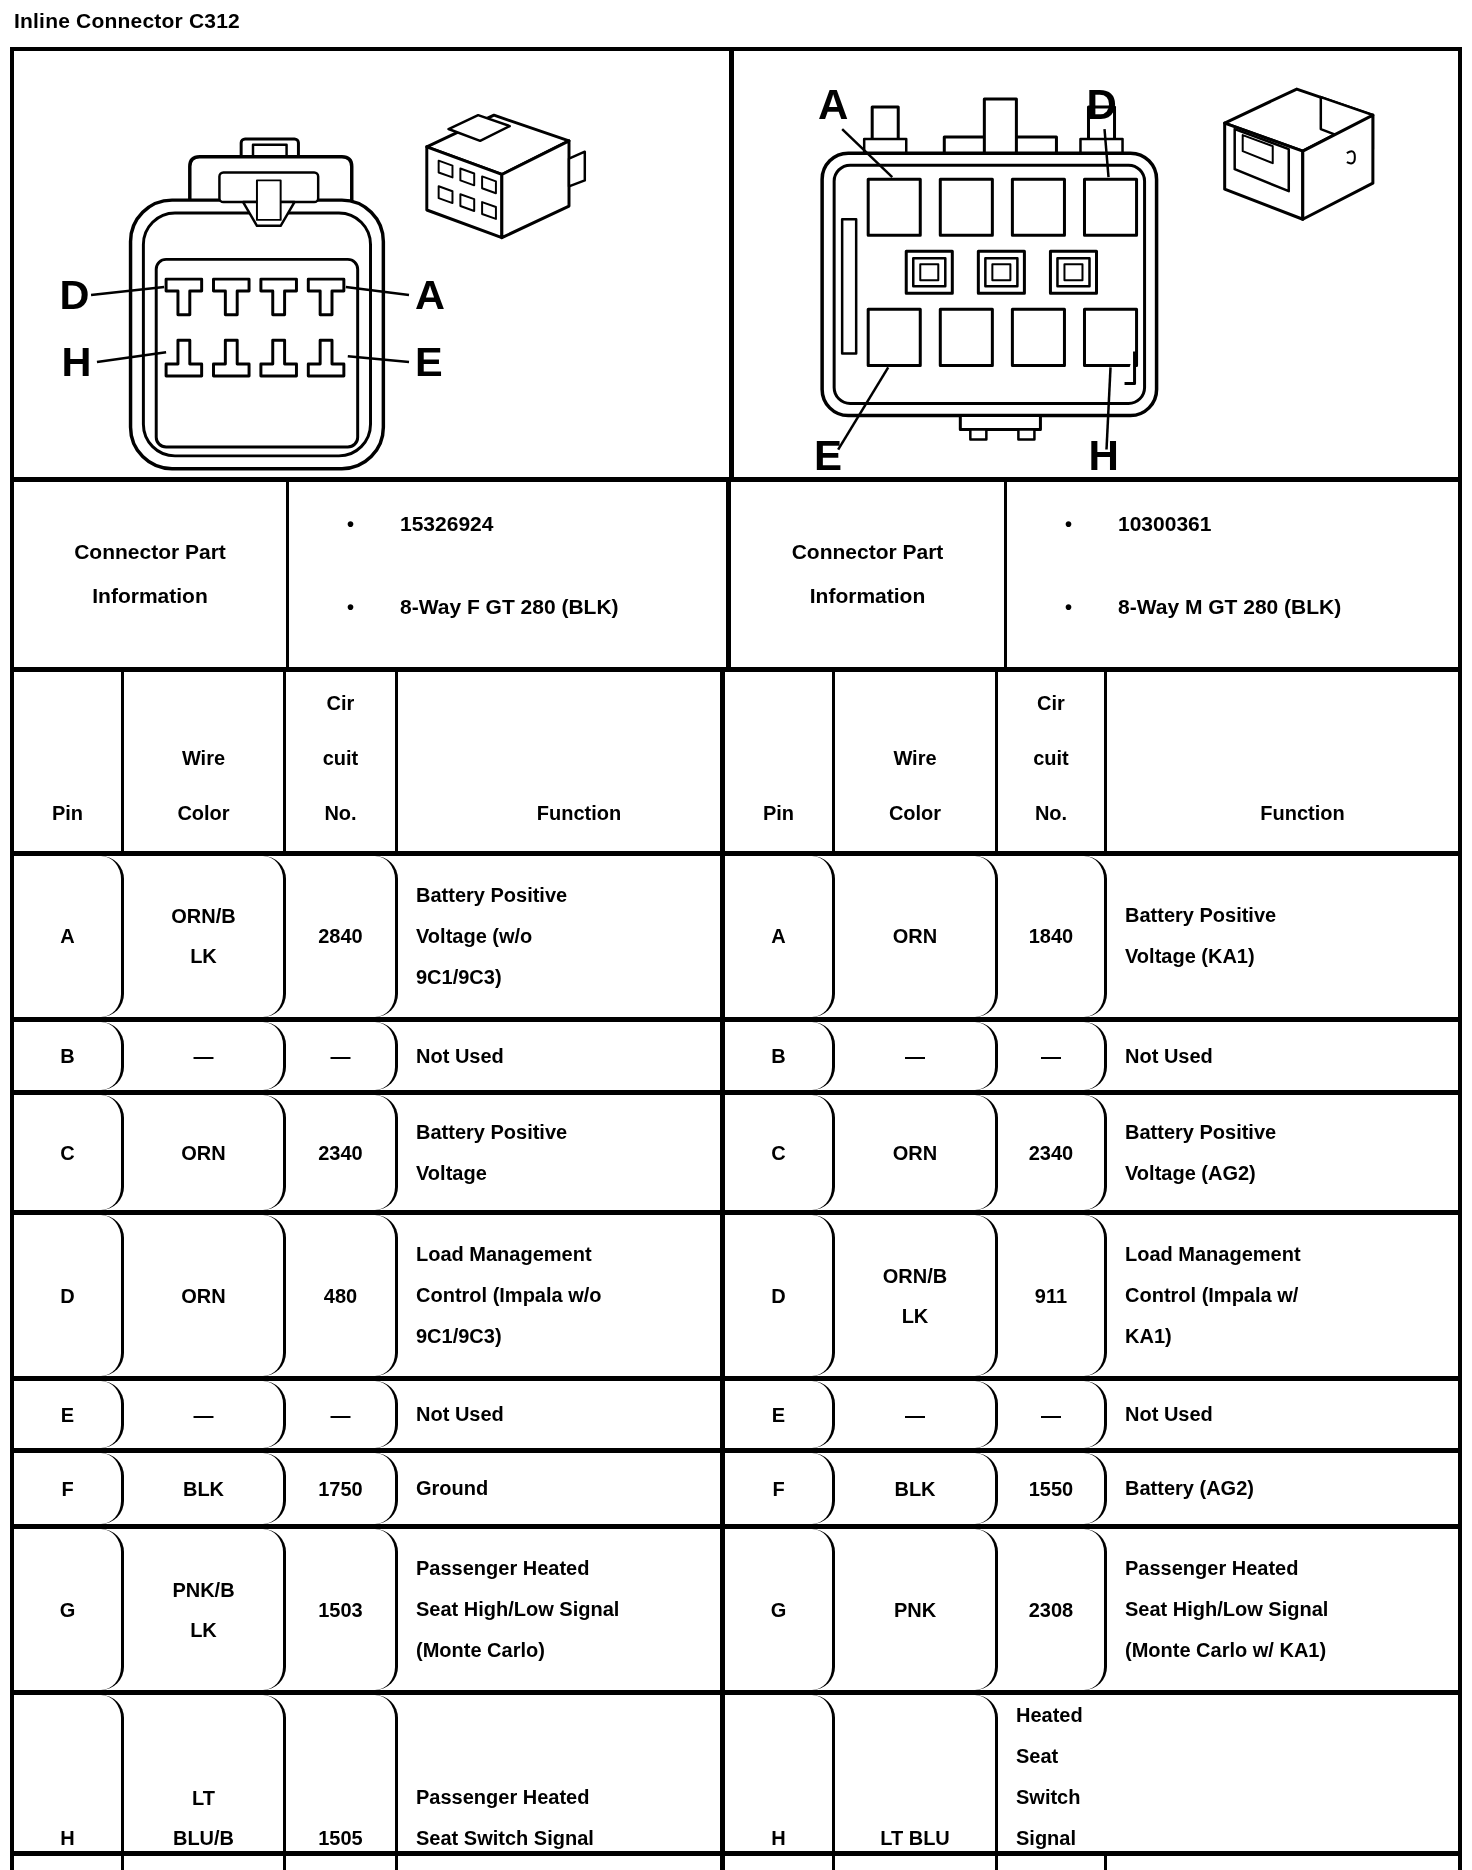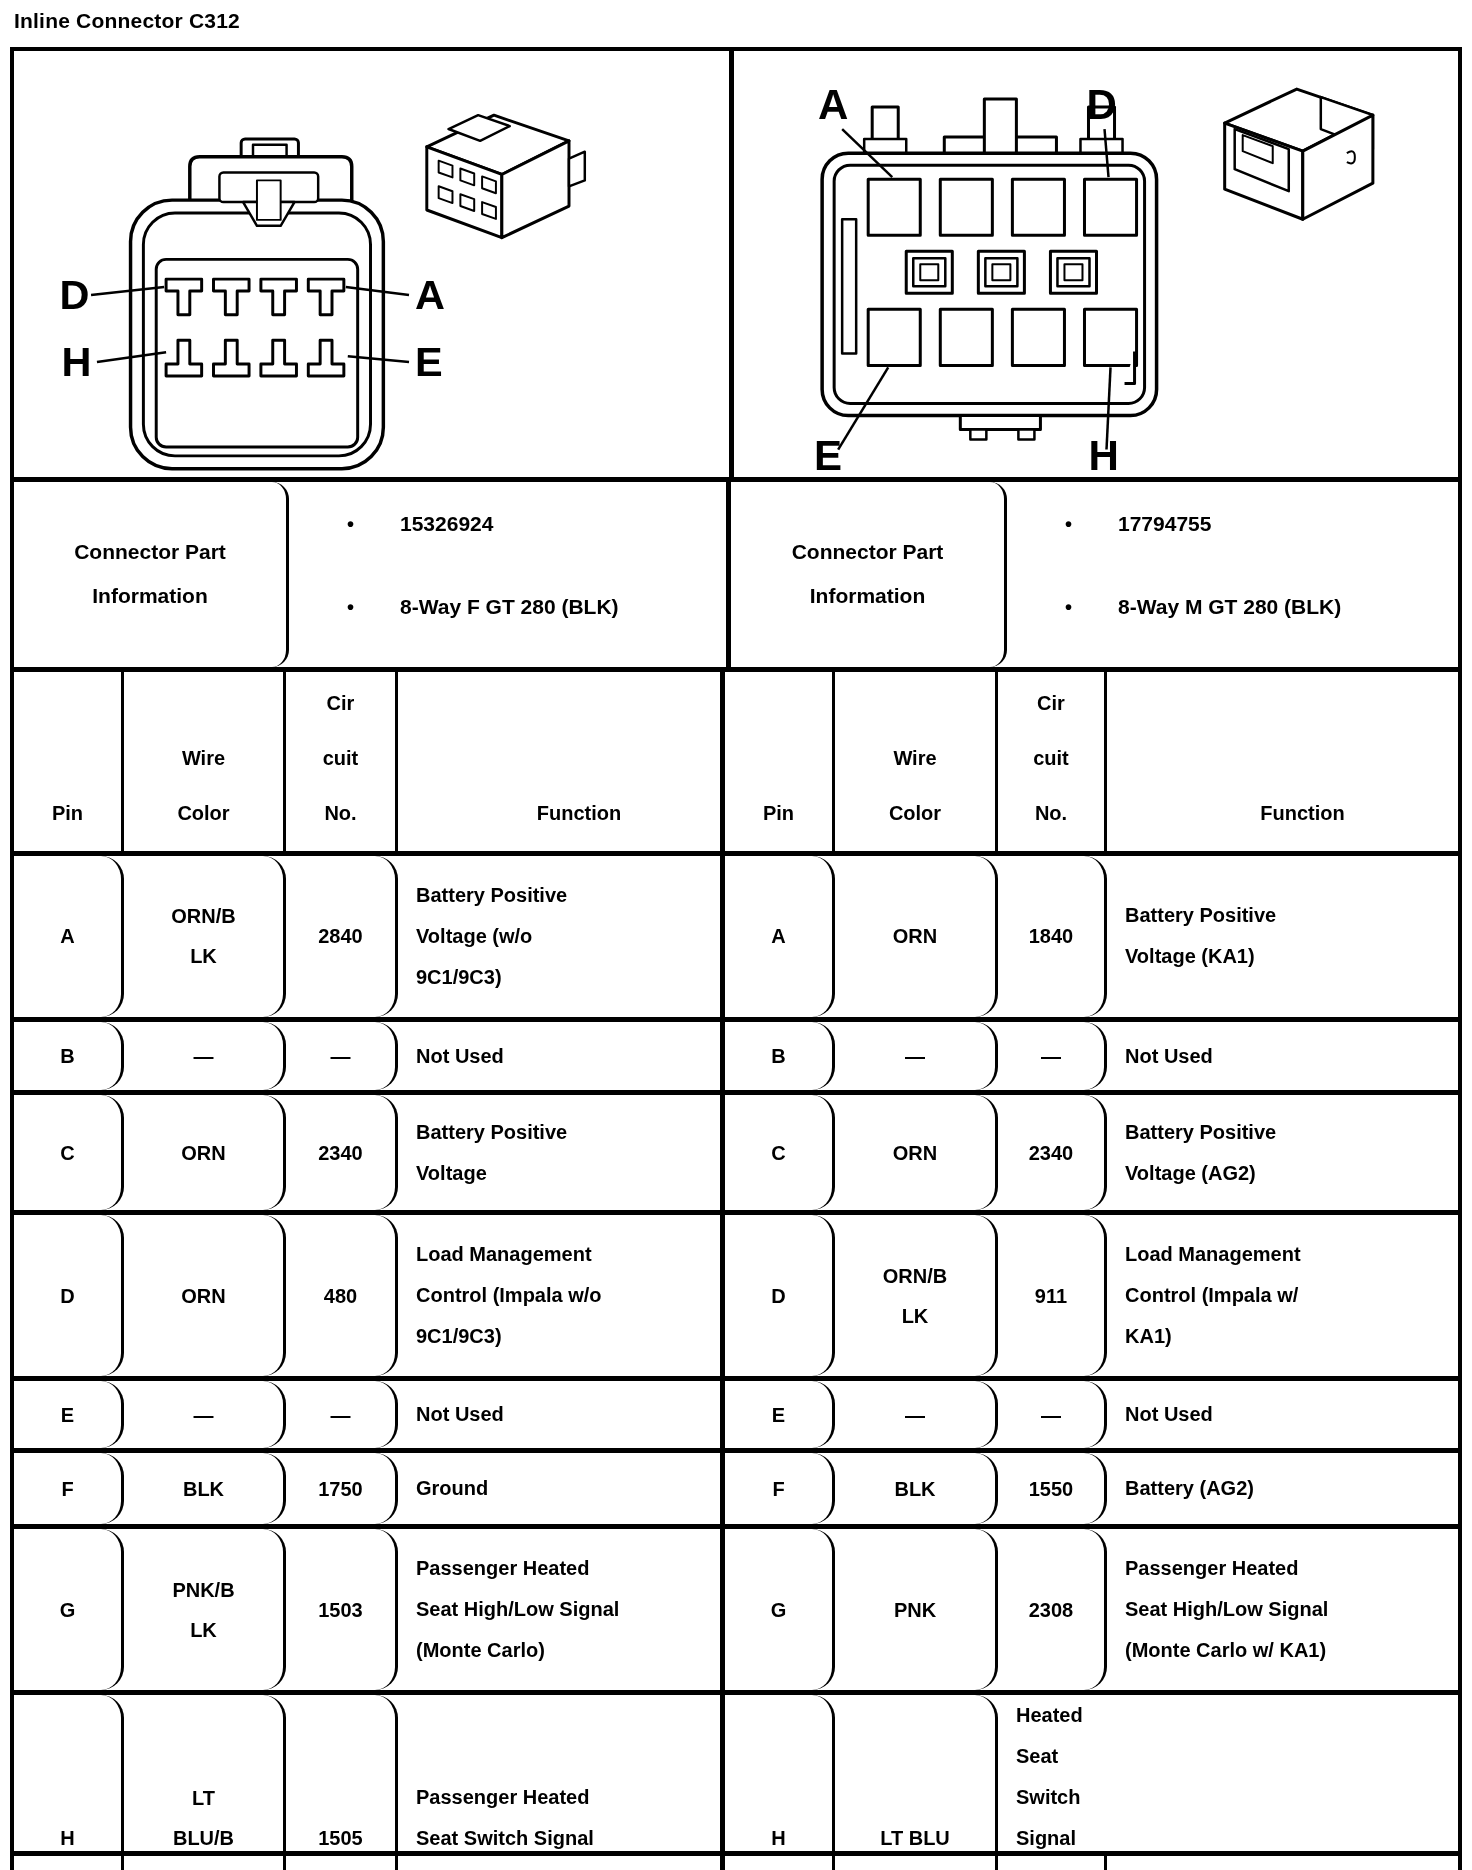--- a/index.html
+++ b/index.html
@@ -24,21 +24,21 @@
   .cell.mid{border-right:5px solid #000;}
   .cell.last{border-right:none;}
   .pre{white-space:pre-line;}
   .pin-cell,.wire-cell,.cir-cell{font-size:20px;font-weight:bold;text-align:center;line-height:40px;border-radius:23px;}
   .func-cell{font-size:20px;font-weight:bold;justify-content:flex-start;text-align:left;
     padding-left:18px;line-height:41px;}
   .head-cell{font-size:20px;font-weight:bold;align-items:flex-end;text-align:center;
     line-height:55px;padding-bottom:10px;}
   .head-cell.fn{justify-content:center;padding-left:40px;}
   
-  .pi-label{font-size:21px;font-weight:bold;text-align:center;line-height:44px;border-radius:17px;}
+  .pi-label{font-size:21px;font-weight:bold;text-align:center;line-height:44px;}
   .pi-bullets{flex-direction:column;align-items:stretch;justify-content:space-between;
     padding:30px 10px 48px 58px;}
   .bullet-line{display:flex;align-items:baseline;gap:46px;font-size:21px;font-weight:bold;}
   .bullet-dot{font-size:20px;}
   
   .diag-cell{padding:2px;}
   .diag-svg{width:100%;height:100%;display:block;}
   .ln rect,.ln path,.ln polygon{fill:#fff;stroke:#000;stroke-linejoin:round;}
   .ln line{stroke:#000;}
   .diag-label{fill:#000;stroke:none;font-family:"Liberation Sans",sans-serif;font-weight:bold;font-size:42px;}
@@ -170,21 +170,21 @@
         <div class="bullet-line">
           <span class="bullet-dot">•</span>
           <span>8-Way F GT 280 (BLK)</span>
         </div>
       </div>
       <div class="cell pi-label pre">Connector Part
 Information</div>
       <div class="cell last pi-bullets">
         <div class="bullet-line">
           <span class="bullet-dot">•</span>
-          <span>17794755</span>
+          <span>10300361</span>
         </div>
         <div class="bullet-line">
           <span class="bullet-dot">•</span>
           <span>8-Way M GT 280 (BLK)</span>
         </div>
       </div>
     </div>
 
     <div class="row row-cols row-head">
       <div class="cell head-cell">Pin</div>

